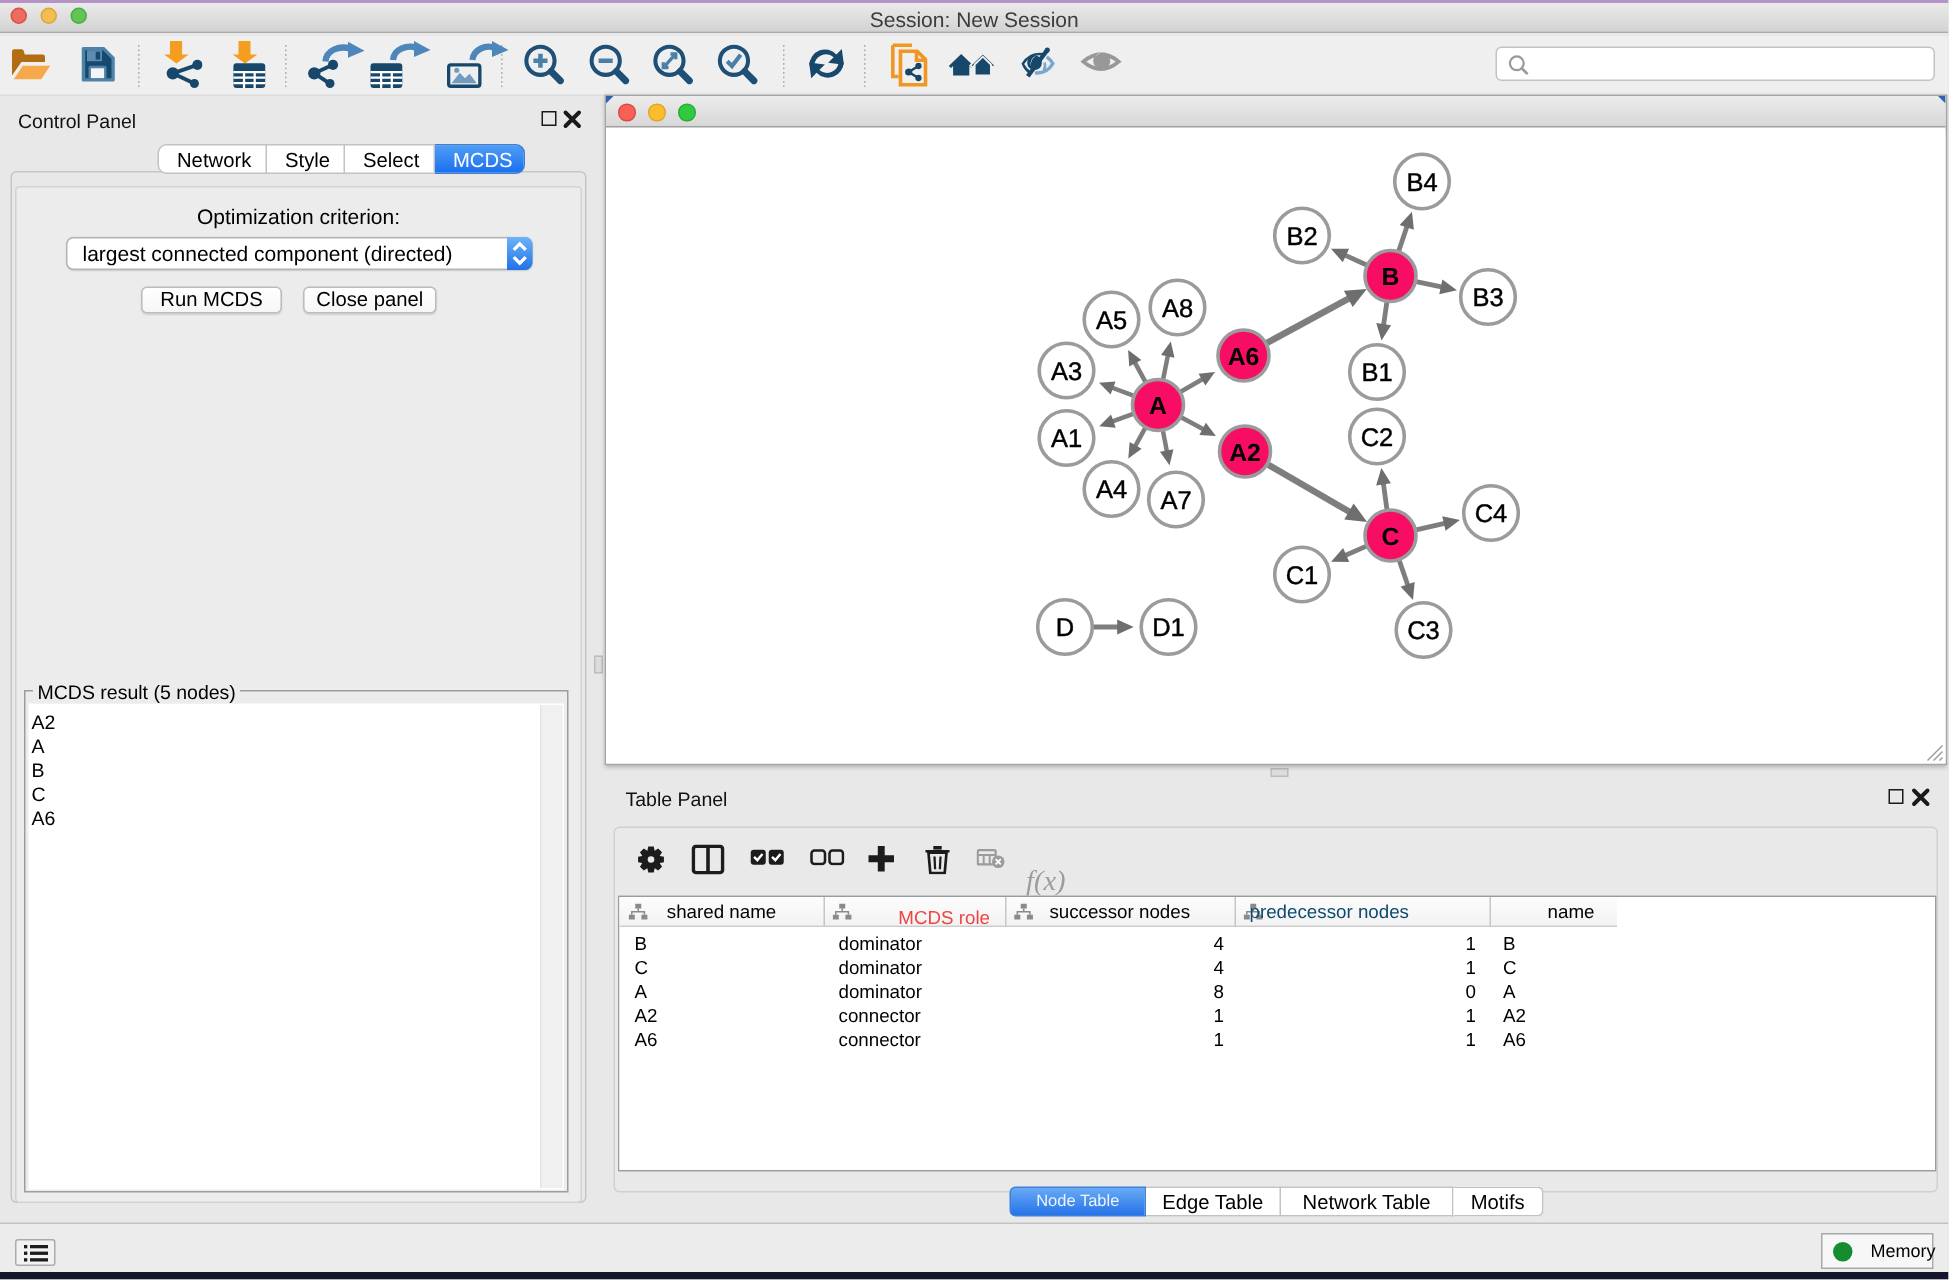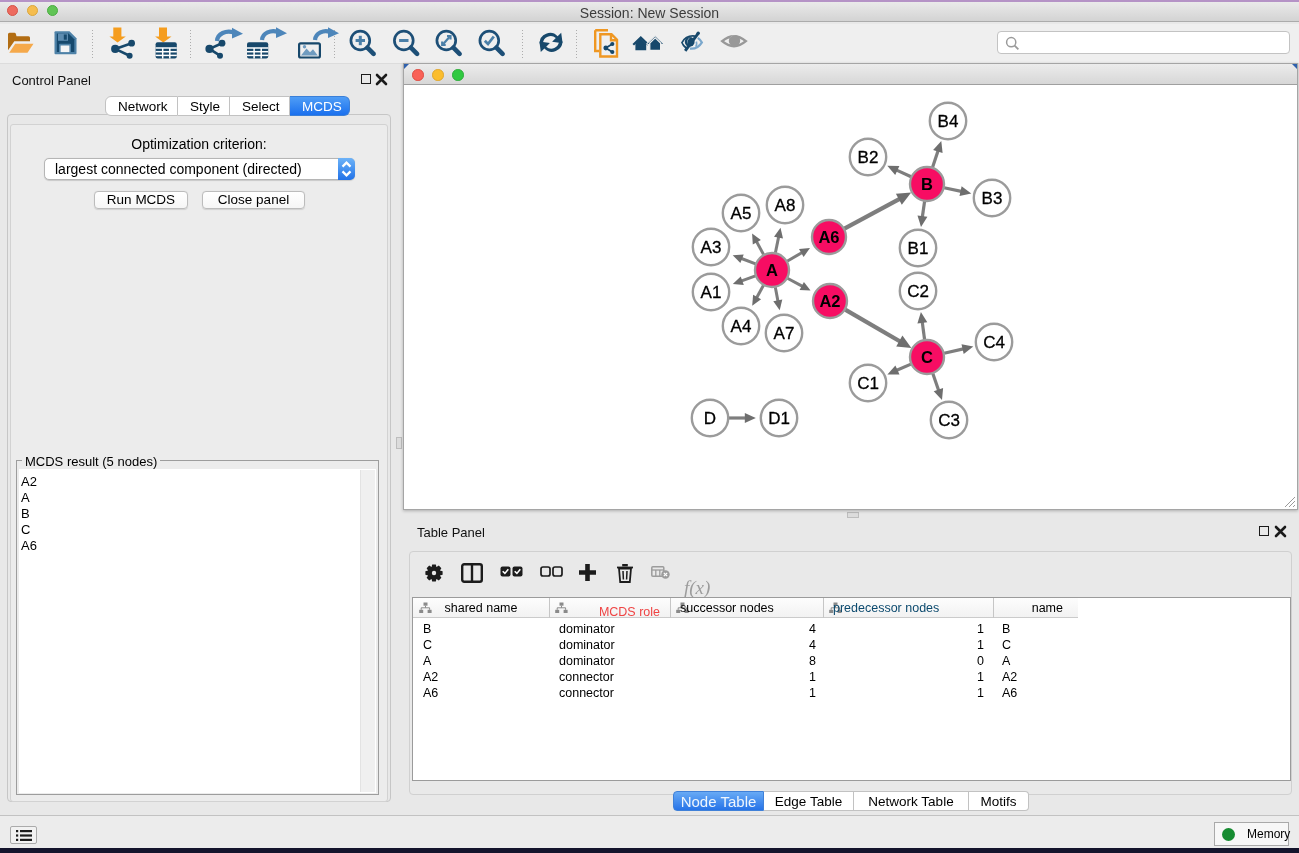--- a/index.html
+++ b/index.html
@@ -247,21 +247,21 @@
 <div class="abs" id="dropdown">
   <div class="dtext">largest connected component (directed)</div>
   <div id="stepper">
     <svg width="17" height="22" viewBox="0 0 17 22">
       <path d="M4.5 8.6 L8.5 4.6 L12.5 8.6" fill="none" stroke="#fff" stroke-width="2.2"></path>
       <path d="M4.5 13.4 L8.5 17.4 L12.5 13.4" fill="none" stroke="#fff" stroke-width="2.2"></path>
     </svg>
   </div>
 </div>
 <div class="btn" style="left:94px;top:191px;width:94px;">Run MCDS</div>
-<div class="btn" style="left:202px;top:191px;width:103px;">Close panel</div>
+<div class="btn" style="left:202px;top:191px;width:89px;">Close panel</div>
 <div class="abs" id="fs"></div>
 <div class="abs" id="fs-list"></div>
 <div class="abs" id="fs-track"></div>
 <div class="abs" id="fs-label">MCDS result (5 nodes)</div>
 <div class="abs li" style="left:21px;top:474px;">A2</div>
 <div class="abs li" style="left:21px;top:490px;">A</div>
 <div class="abs li" style="left:21px;top:506px;">B</div>
 <div class="abs li" style="left:21px;top:522px;">C</div>
 <div class="abs li" style="left:21px;top:538px;">A6</div>
 
@@ -461,21 +461,21 @@
 <svg style="position:absolute;left:263px;top:4px" width="13" height="12" viewBox="0 0 13 12">
       <g fill="#8a8a8a">
         <rect x="4.5" y="0.5" width="4" height="3.2"></rect>
         <rect x="0.2" y="7.8" width="4" height="3.2"></rect>
         <rect x="8.6" y="7.8" width="4" height="3.2"></rect>
       </g>
       <g stroke="#8a8a8a" stroke-width="1">
         <path d="M6.5 3.7 L6.5 5.8 M2.2 7.8 L2.2 5.8 L10.6 5.8 L10.6 7.8" fill="none"></path>
       </g>
     </svg>
-<div style="position:absolute;left:267px;top:3px;width:133px;color:#000;">successor nodes</div>
+<div style="position:absolute;left:267px;top:3px;width:133px;text-align:center;color:#000;">successor nodes</div>
 <div style="position:absolute;left:410px;top:0;width:1px;height:20px;background:#c6c6c6;"></div>
 <svg style="position:absolute;left:416px;top:4px" width="13" height="12" viewBox="0 0 13 12">
       <g fill="#8a8a8a">
         <rect x="4.5" y="0.5" width="4" height="3.2"></rect>
         <rect x="0.2" y="7.8" width="4" height="3.2"></rect>
         <rect x="8.6" y="7.8" width="4" height="3.2"></rect>
       </g>
       <g stroke="#8a8a8a" stroke-width="1">
         <path d="M6.5 3.7 L6.5 5.8 M2.2 7.8 L2.2 5.8 L10.6 5.8 L10.6 7.8" fill="none"></path>
       </g>
@@ -502,21 +502,21 @@
 <div style="position:absolute;left:146px;top:72px;">connector</div>
 <div style="position:absolute;left:300px;top:72px;width:103px;text-align:right;">1</div>
 <div style="position:absolute;left:470px;top:72px;width:101px;text-align:right;">1</div>
 <div style="position:absolute;left:589px;top:72px;">A2</div>
 <div style="position:absolute;left:10px;top:88px;">A6</div>
 <div style="position:absolute;left:146px;top:88px;">connector</div>
 <div style="position:absolute;left:300px;top:88px;width:103px;text-align:right;">1</div>
 <div style="position:absolute;left:470px;top:88px;width:101px;text-align:right;">1</div>
 <div style="position:absolute;left:589px;top:88px;">A6</div>
 </div>
-<div style="position:absolute;left:673px;top:791px;width:91px;height:20px;font-size:15px;text-align:center;line-height:19px;background:linear-gradient(#68aaf5,#2673e8);color:#eef5fd;border:1px solid #3f80d8;border-radius:4px 0 0 4px;">Node Table</div>
+<div style="position:absolute;left:673px;top:791px;width:91px;height:20px;font-size:11px;text-align:center;line-height:19px;background:linear-gradient(#68aaf5,#2673e8);color:#eef5fd;border:1px solid #3f80d8;border-radius:4px 0 0 4px;">Node Table</div>
 <div style="position:absolute;left:764px;top:791px;width:90px;height:20px;font-size:13.5px;text-align:center;line-height:19px;background:#fff;color:#000;border:1px solid #c2c2c2;border-left:none;">Edge Table</div>
 <div style="position:absolute;left:854px;top:791px;width:115px;height:20px;font-size:13.5px;text-align:center;line-height:19px;background:#fff;color:#000;border:1px solid #c2c2c2;border-left:none;">Network Table</div>
 <div style="position:absolute;left:969px;top:791px;width:60px;height:20px;font-size:13.5px;text-align:center;line-height:19px;background:#fff;color:#000;border:1px solid #c2c2c2;border-left:none;border-radius:0 4px 4px 0;">Motifs</div>
 
 <div class="abs" id="statusbar"></div>
 <div class="abs" id="listbtn">
   <svg style="position:absolute;left:5px;top:2px" width="16" height="13" viewBox="0 0 16 13">
     <g fill="#1c1c1c">
       <rect x="0" y="1" width="2.2" height="2.2"></rect>
         <rect x="4" y="1" width="12" height="2.2"></rect>

